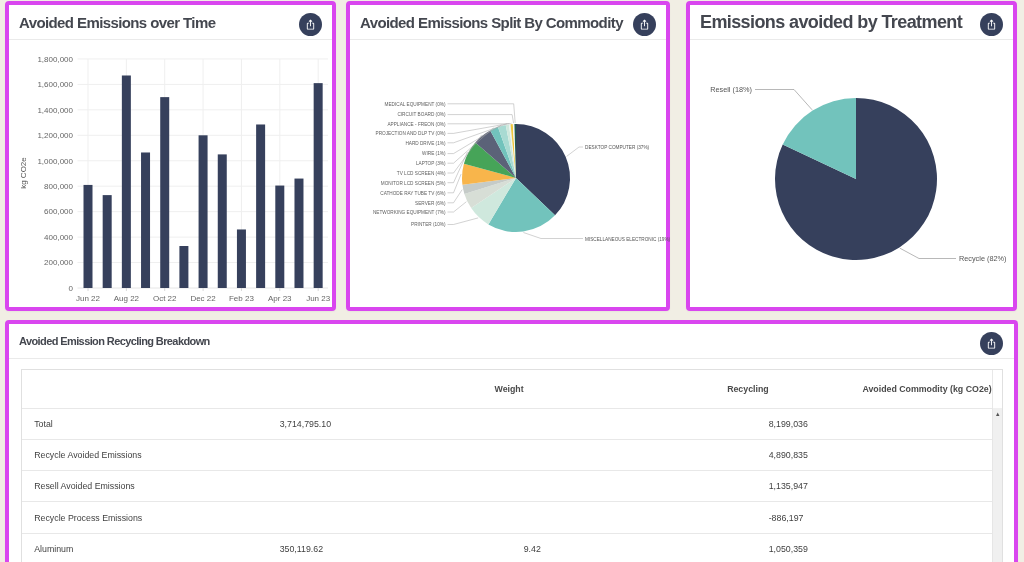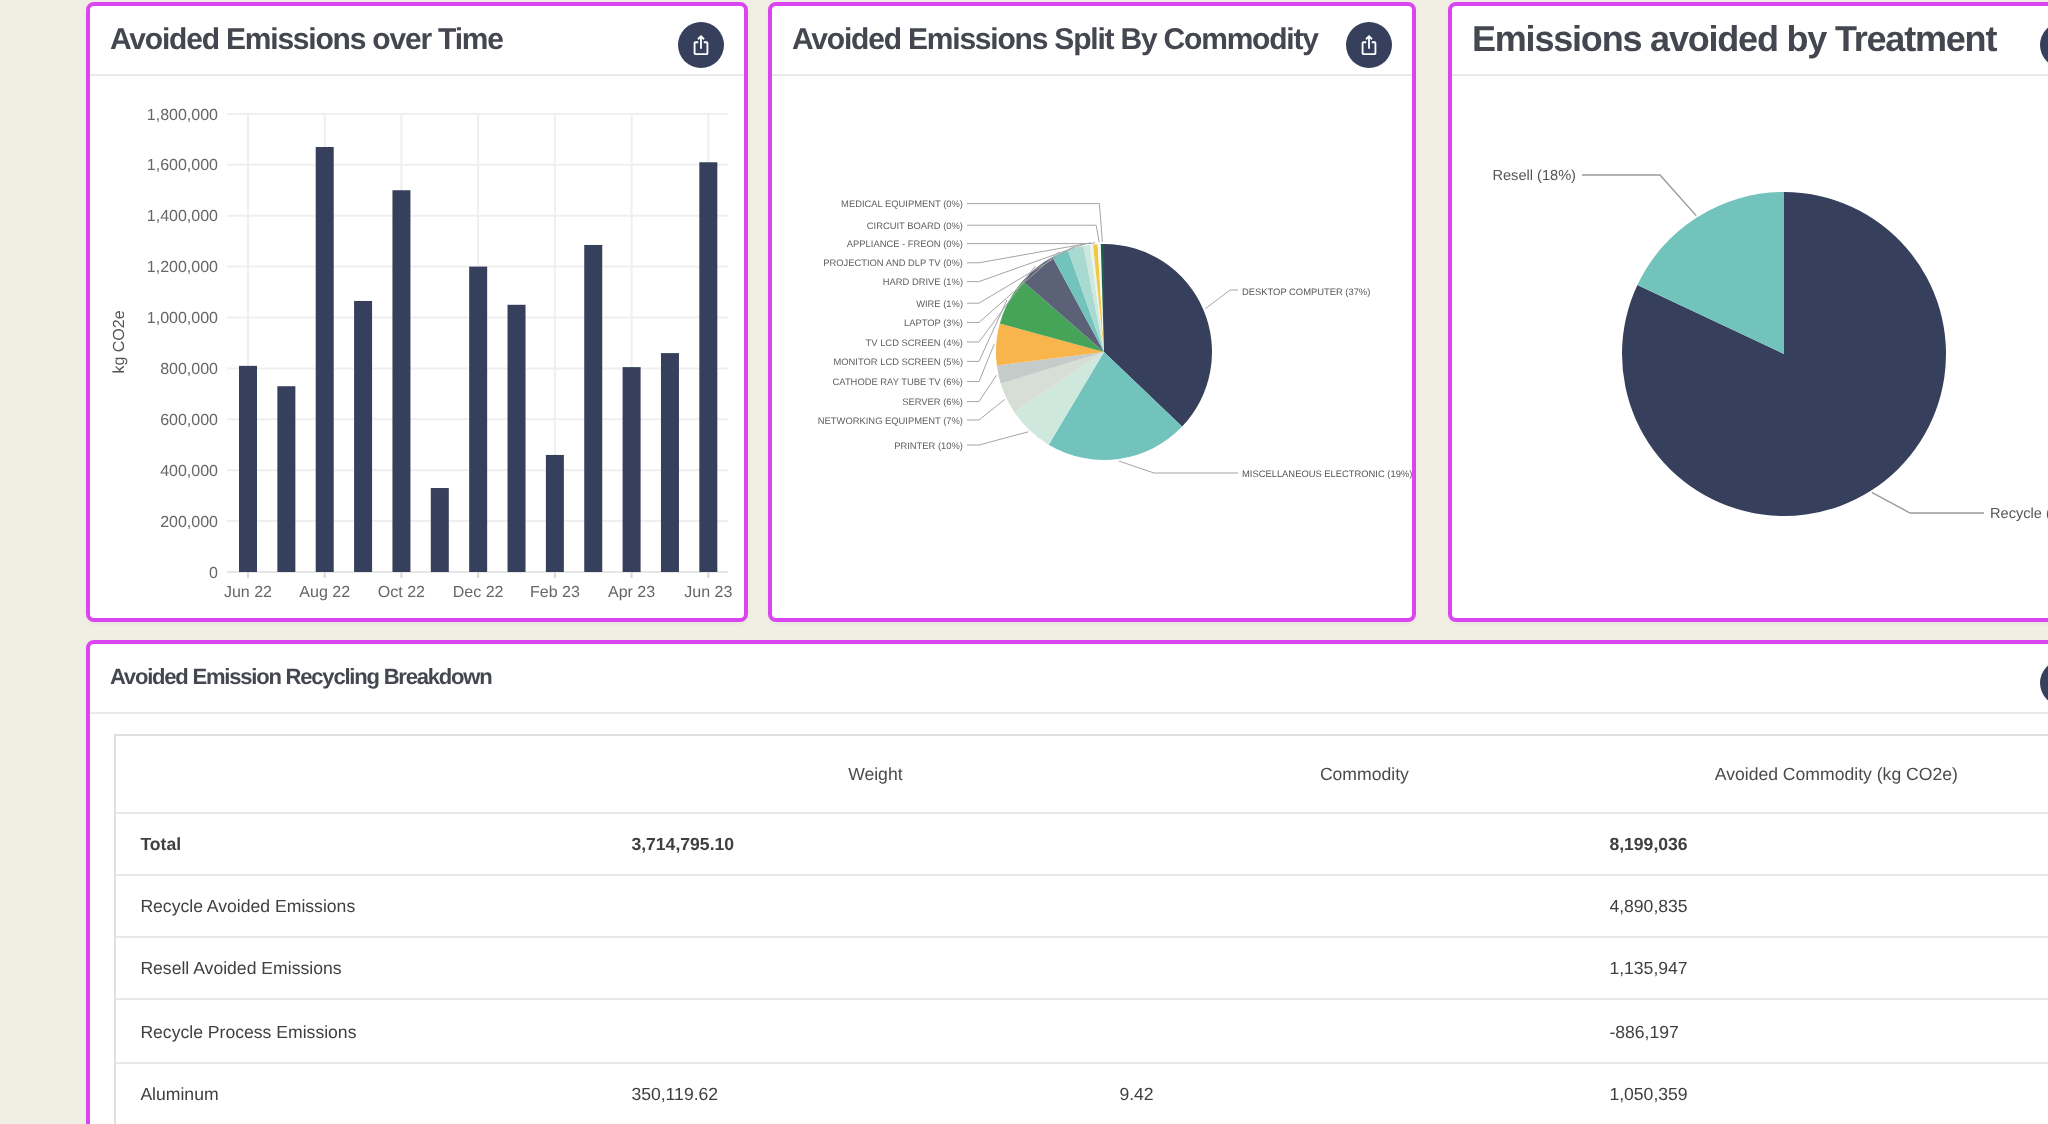--- a/index.html
+++ b/index.html
@@ -1,22 +1,22 @@
 <!DOCTYPE html>
 <html><head><meta charset="utf-8">
 <style>
 * { margin:0; padding:0; box-sizing:border-box; }
 html,body { width:1024px; height:562px; background:#f1eee4; font-family:"Liberation Sans", sans-serif; overflow:hidden; }
-.card { position:absolute; background:#fff; border:2px solid #d946ef; border-radius:4px; box-shadow:0 1px 2px rgba(0,0,0,0.04);margin-left:38px; }
+.card { position:absolute; background:#fff; border:4px solid #d946ef; border-radius:4px; box-shadow:0 1px 2px rgba(0,0,0,0.04); }
 .chead { position:relative; height:35px; border-bottom:1px solid #eaeaea; }
 .ctitle { position:absolute; left:10px; top:50%; transform:translateY(-50%); font-weight:bold; color:#44474f; letter-spacing:-0.6px; }
 .dlbtn { position:absolute; right:10.5px; top:7.5px; width:23px; height:23px; border-radius:50%; background:#36405c; display:flex; align-items:center; justify-content:center; }
 .tblwrap { position:absolute; left:11.7px; right:10.9px; top:45px; bottom:-2px; border:1px solid #e0e0e0; overflow:hidden; }
 .tbl { width:calc(100% - 10px); border-collapse:collapse; font-size:8.8px; color:#3f3f3f; }
-.tbl th { text-align:center; font-size:8.8px; color:#4b4b4b; font-weight:normal; height:38px; }
+.tbl th { text-align:right; font-size:8.8px; color:#4b4b4b; font-weight:bold; height:38px; }
 .tbl td { height:31.3px; border-top:1px solid #e8e8e8; }
 .short td { height:28px; }
 .c1 { padding-left:12.5px; width:258px; }
 .c2 { width:244px; }
 .c3 { width:245px; }
 .c4 { }
 .sbar { position:absolute; right:0; top:38px; bottom:0; width:10px; background:#f0f0f0; border-left:1px solid #e6e6e6; text-align:center; }
 .sarr { font-size:6px; color:#555; display:block; margin-top:2.5px; margin-left:1px; }
 .hsep { position:absolute; right:0; top:0; height:38px; width:10px; border-left:1px solid #e8e8e8; }
 </style></head>
@@ -175,26 +175,26 @@
           <path d="M20 10v11c0 1.1-.9 2-2 2H6a2 2 0 01-2-2V10c0-1.11.89-2 2-2h3v2H6v11h12V10h-3V8h3a2 2 0 012 2z"></path>
         </svg>
       </span>
     </div>
 <div class="tblwrap">
 <table class="tbl">
 <thead>
           <tr>
             <th class="c1"></th>
             <th class="c2">Weight</th>
-            <th class="c3">Commodity</th>
+            <th class="c3">Recycling</th>
             <th class="c4">Avoided Commodity (kg CO2e)</th>
           </tr>
         </thead>
 <tbody>
-          <tr style="font-weight:bold">
+          <tr style="font-weight:normal">
             <td class="c1">Total</td>
             <td class="c2">3,714,795.10</td>
             <td class="c3"></td>
             <td class="c4">8,199,036</td>
           </tr>
 <tr>
             <td class="c1">Recycle Avoided Emissions</td>
             <td class="c2"></td>
             <td class="c3"></td>
             <td class="c4">4,890,835</td>

